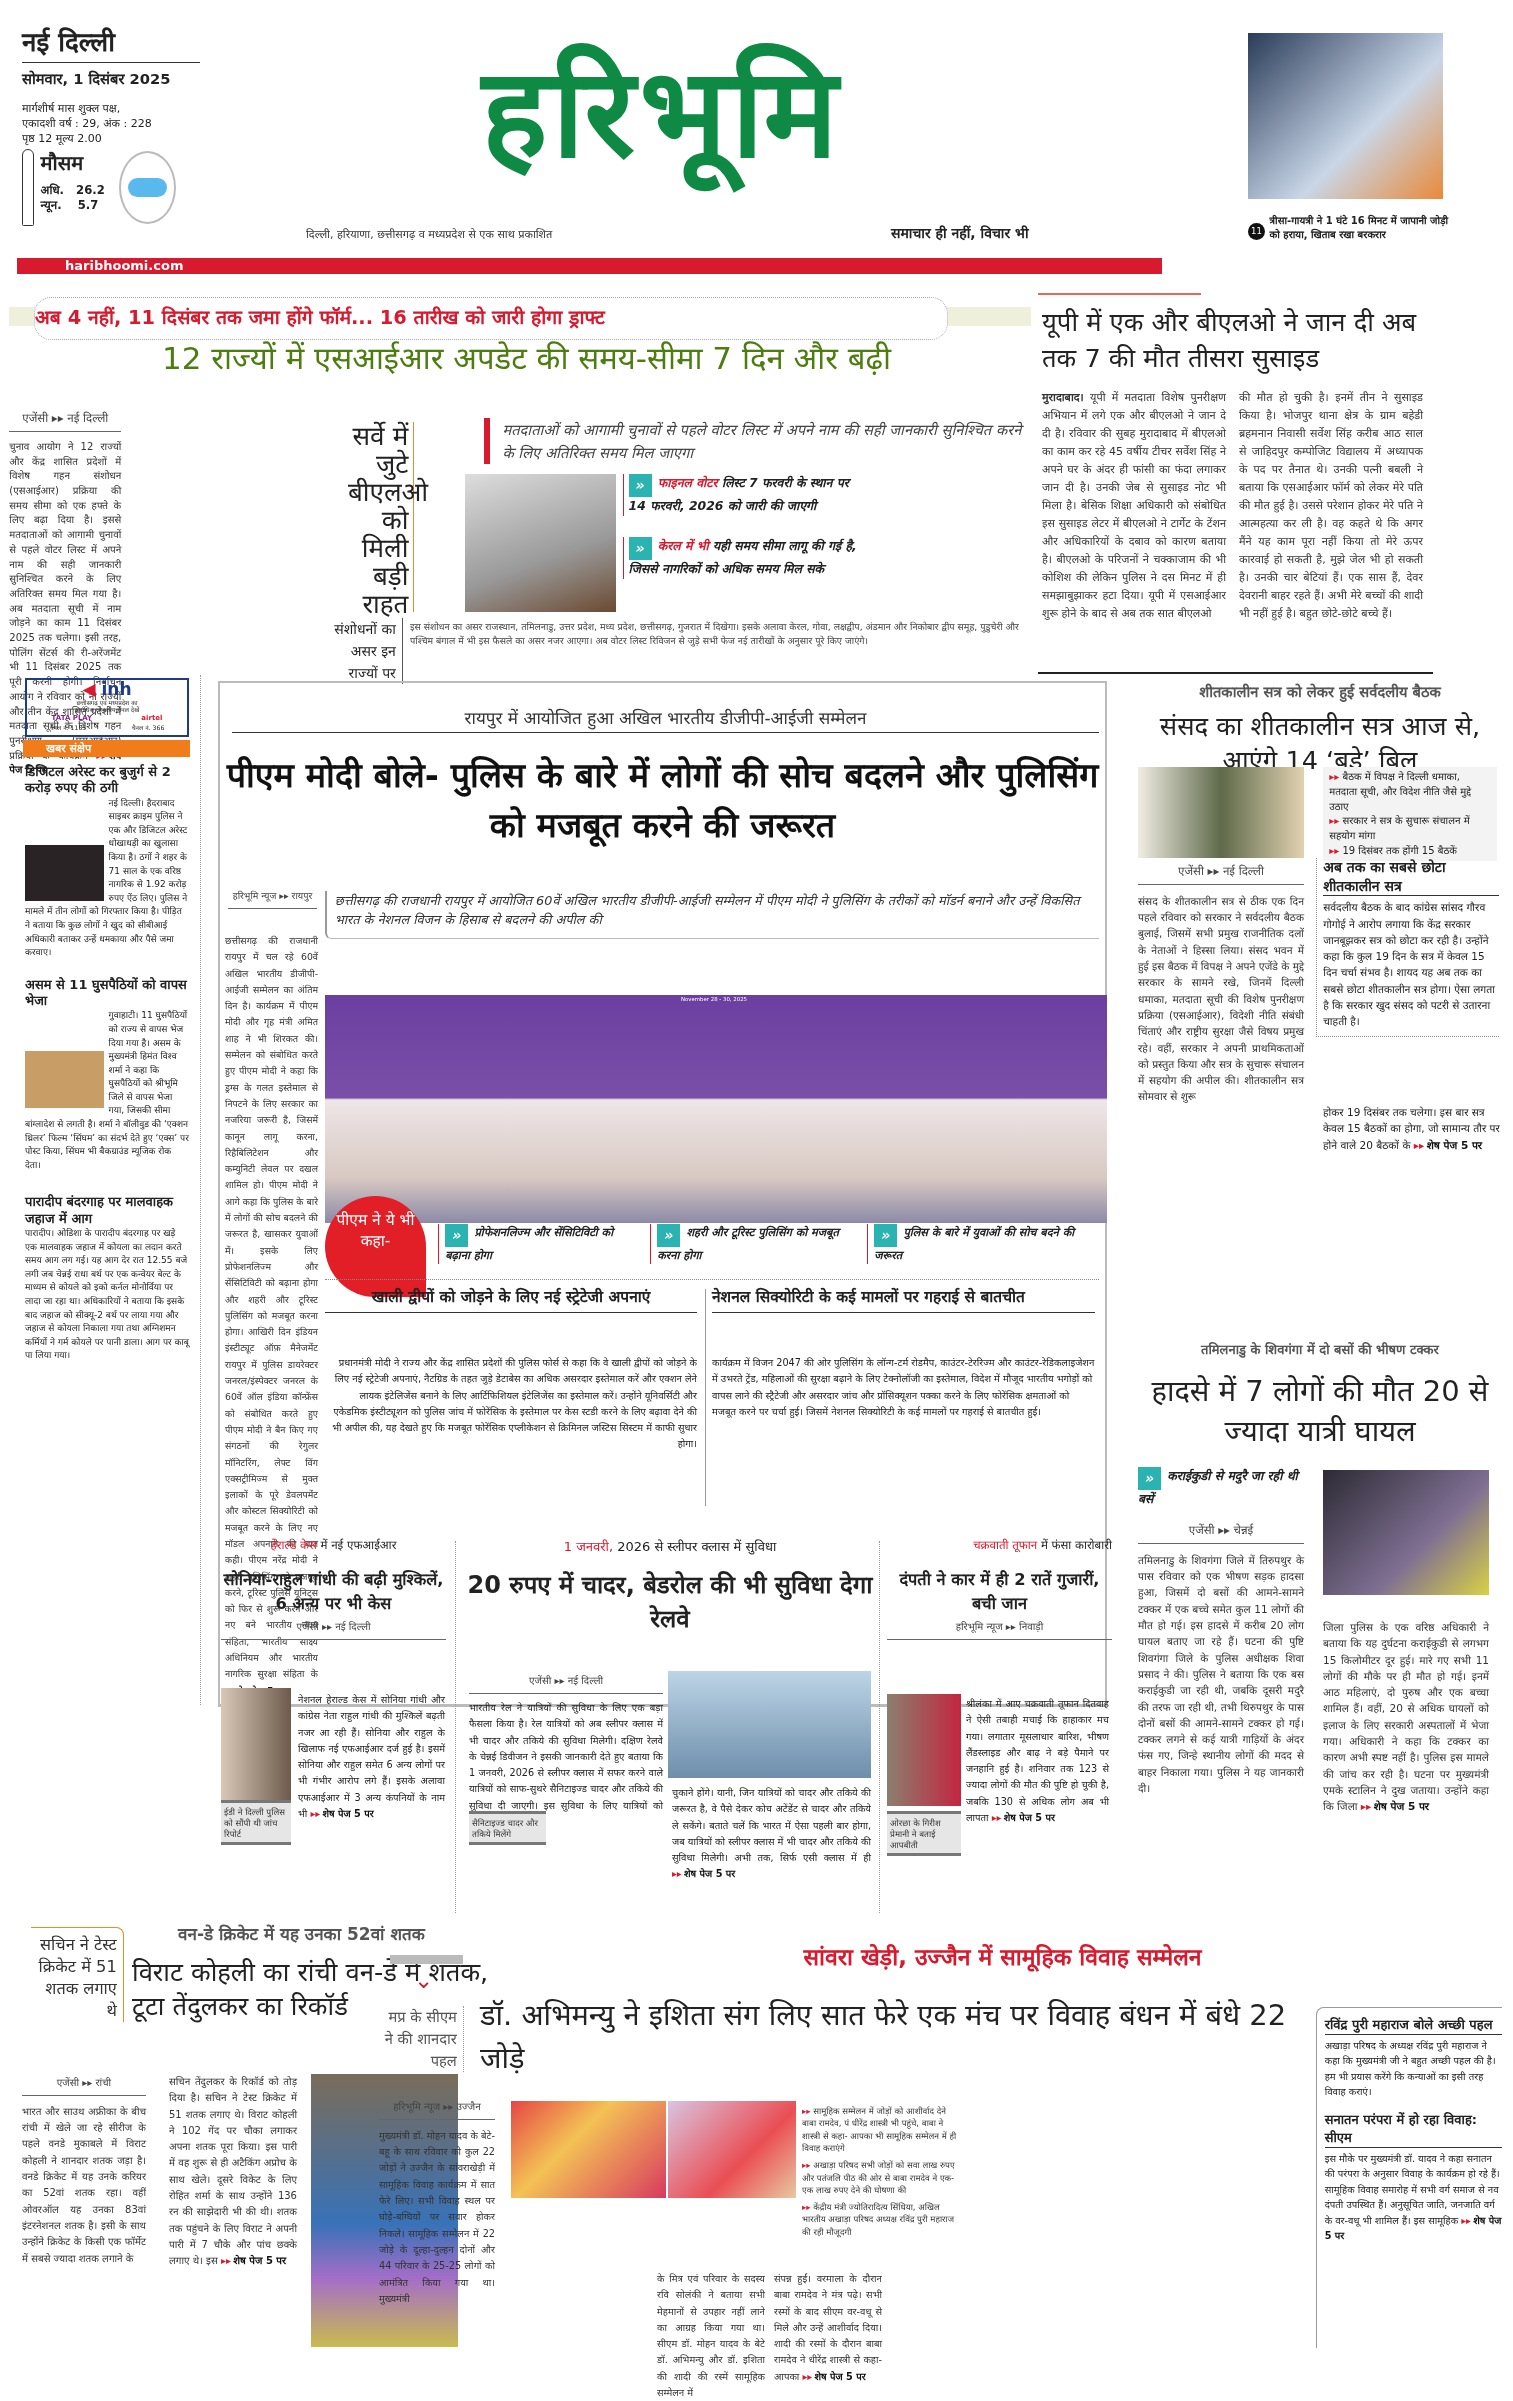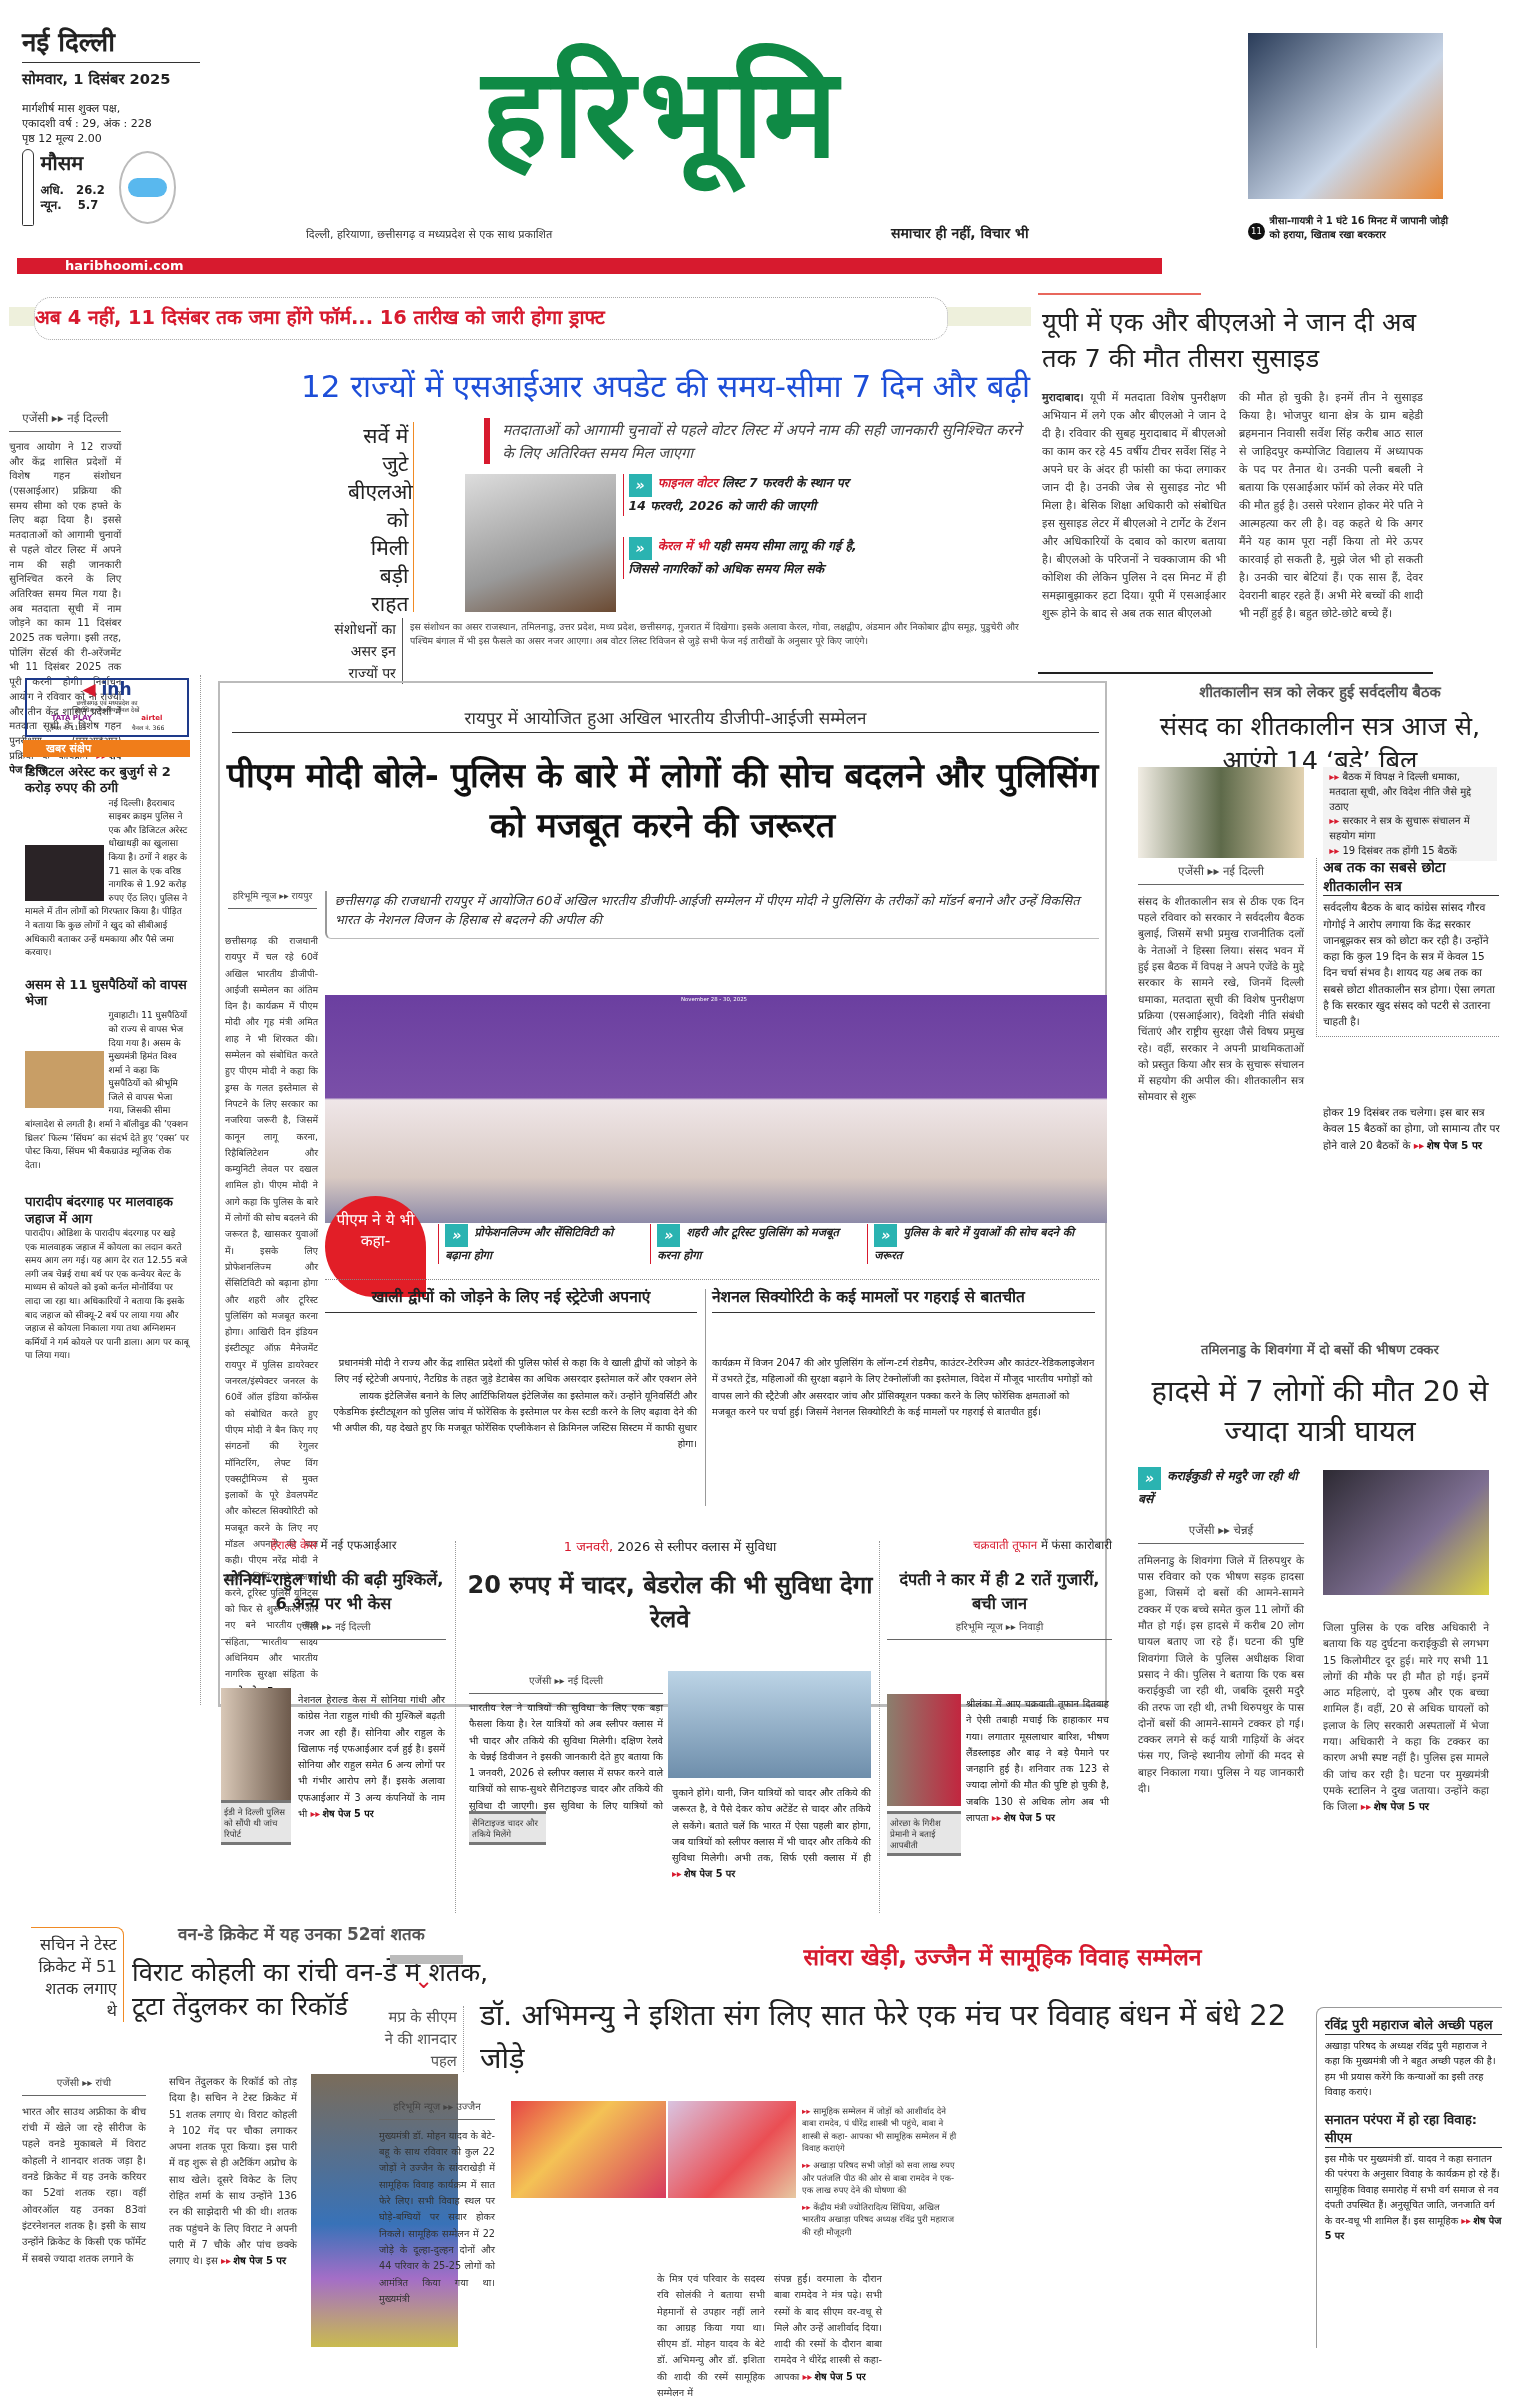--- a/index.html
+++ b/index.html
@@ -47,26 +47,26 @@
 <div class="abs" style="left:1248px;top:214px;width:203px;display:flex">
   <span style="flex:none;width:17px;height:17px;border-radius:50%;background:#111;color:#fff;font-size:8.5px;text-align:center;line-height:17px;margin-top:9.3px;margin-right:4.6px">11</span>
   <span style="font-size:10px;font-weight:bold;line-height:14px">त्रीसा-गायत्री ने 1 घंटे 16 मिनट में जापानी जोड़ी को हराया, खिताब रखा बरकरार</span>
 </div>
 
 <div class="abs" style="left:17px;top:258px;width:1145px;height:16.3px;background:#d71a2e"></div>
 <div class="abs" style="left:65px;top:258px;color:#fff;font-size:13px;font-weight:bold;line-height:16.3px">haribhoomi.com</div>
 
 <div class="abs" style="left:9.3px;top:307px;width:1022px;height:18.6px;background:#eef0dc"></div>
 <div class="abs red" style="left:34px;top:297px;width:914px;height:43px;line-height:40px;text-align:left;background:#fff;border:1.5px dotted #aaa;border-radius:17px;font-size:19.4px;font-weight:bold">अब 4 नहीं, 11 दिसंबर तक जमा होंगे फॉर्म... 16 तारीख को जारी होगा ड्राफ्ट</div>
-<div class="abs" style="left:23px;top:364px;width:1007px;text-align:right;font-size:31px;color:#1d4ed8">12 राज्यों में एसआईआर अपडेट की समय-सीमा 7 दिन और बढ़ी</div>
+<div class="abs" style="left:23px;top:336px;width:1007px;text-align:center;font-size:31px;color:#4d7c0f">12 राज्यों में एसआईआर अपडेट की समय-सीमा 7 दिन और बढ़ी</div>
 <div class="abs" style="left:9.3px;top:410px;width:112px">
   <div class="byline">एजेंसी ▸▸ नई दिल्ली</div>
   <div class="body-text" style="font-size:10px;line-height:14.7px"><span>चुनाव आयोग ने 12 राज्यों और केंद्र शासित प्रदेशों में विशेष गहन संशोधन (एसआईआर) प्रक्रिया की समय सीमा को एक हफ्ते के लिए बढ़ा दिया है। इससे मतदाताओं को आगामी चुनावों से पहले वोटर लिस्ट में अपने नाम की सही जानकारी सुनिश्चित करने के लिए अतिरिक्त समय मिल गया है। अब मतदाता सूची में नाम जोड़ने का काम 11 दिसंबर 2025 तक चलेगा। इसी तरह, पोलिंग सेंटर्स की री-अरेंजमेंट भी 11 दिसंबर 2025 तक पूरी करनी होगी। निर्वाचन आयोग ने रविवार को नौ राज्यों और तीन केंद्र शासित प्रदेशों में मतदाता सूची के विशेष गहन पुनरीक्षण (एसआईआर) प्रक्रिया के कार्यक्रम</span> <span class="more">शेष पेज 5 पर</span></div>
 </div>
-<div class="abs" style="left:348px;top:422px;width:66px;font-size:21px;line-height:28px;text-align:right;border-right:1.5px solid #f08a24;padding-right:4.6px;height:190px">सर्वे में जुटे बीएलओ को मिली बड़ी राहत</div>
+<div class="abs" style="left:348px;top:422px;width:66px;font-size:26px;line-height:28px;text-align:right;border-right:1.5px solid #f08a24;padding-right:4.6px;height:190px">सर्वे में जुटे बीएलओ को मिली बड़ी राहत</div>
 <div class="abs" style="left:484px;top:418px;width:542px;font-size:14.7px;font-style:italic;line-height:23px;color:#444;border-left:6.2px solid #d71a2e;padding-left:12.4px">मतदाताओं को आगामी चुनावों से पहले वोटर लिस्ट में अपने नाम की सही जानकारी सुनिश्चित करने के लिए अतिरिक्त समय मिल जाएगा</div>
 <div class="img" style="left:465px;top:474px;width:151px;height:138px;background:linear-gradient(160deg,#ddd,#999 60%,#6b4a32)"></div>
 <div class="abs" style="left:623px;top:474px;width:240px;font-size:12.4px;font-weight:bold;font-style:italic;line-height:18.6px;border-left:1.5px solid #d71a2e;padding-left:4.6px"><span class="bullet-teal">»</span><span class="red">फाइनल वोटर</span> <span>लिस्ट 7 फरवरी के स्थान पर 14 फरवरी, 2026 को जारी की जाएगी</span></div>
 <div class="abs" style="left:623px;top:537px;width:240px;font-size:12.4px;font-weight:bold;font-style:italic;line-height:18.6px;border-left:1.5px solid #d71a2e;padding-left:4.6px"><span class="bullet-teal">»</span><span class="red">केरल में भी</span> <span>यही समय सीमा लागू की गई है, जिससे नागरिकों को अधिक समय मिल सके</span></div>
 <div class="abs" style="left:318px;top:618px;width:85px;font-size:14px;text-align:right;line-height:22px;border-right:1.5px solid #555;padding-right:6.2px">संशोधनों का असर इन राज्यों पर</div>
 <div class="abs" style="left:410px;top:620px;width:612px;font-size:9.3px;line-height:14px;color:#444">इस संशोधन का असर राजस्थान, तमिलनाडु, उत्तर प्रदेश, मध्य प्रदेश, छत्तीसगढ़, गुजरात में दिखेगा। इसके अलावा केरल, गोवा, लक्षद्वीप, अंडमान और निकोबार द्वीप समूह, पुडुचेरी और पश्चिम बंगाल में भी इस फैसले का असर नजर आएगा। अब वोटर लिस्ट रिविजन से जुड़े सभी फेज नई तारीखों के अनुसार पूरे किए जाएंगे।</div>
 
 <div class="abs" style="left:1038px;top:293px;width:163px;height:2.3px;background:#e8675c"></div>
 <div class="abs" style="left:1042px;top:304px;width:403px;font-size:25.6px;line-height:36px">यूपी में एक और बीएलओ ने जान दी अब तक 7 की मौत तीसरा सुसाइड</div>
 <div class="abs body-text" style="left:1042px;top:389px;width:184px;font-size:11px;line-height:18px"><b>मुरादाबाद।</b> <span>यूपी में मतदाता विशेष पुनरीक्षण अभियान में लगे एक और बीएलओ ने जान दे दी है। रविवार की सुबह मुरादाबाद में बीएलओ का काम कर रहे 45 वर्षीय टीचर सर्वेश सिंह ने अपने घर के अंदर ही फांसी का फंदा लगाकर जान दी है। उनकी जेब से सुसाइड नोट भी मिला है। बेसिक शिक्षा अधिकारी को संबोधित इस सुसाइड लेटर में बीएलओ ने टार्गेट के टेंशन और अधिकारियों के दबाव को कारण बताया है। बीएलओ के परिजनों ने चक्काजाम की भी कोशिश की लेकिन पुलिस ने दस मिनट में ही समझाबुझाकर हटा दिया। यूपी में एसआईआर शुरू होने के बाद से अब तक सात बीएलओ</span></div>

